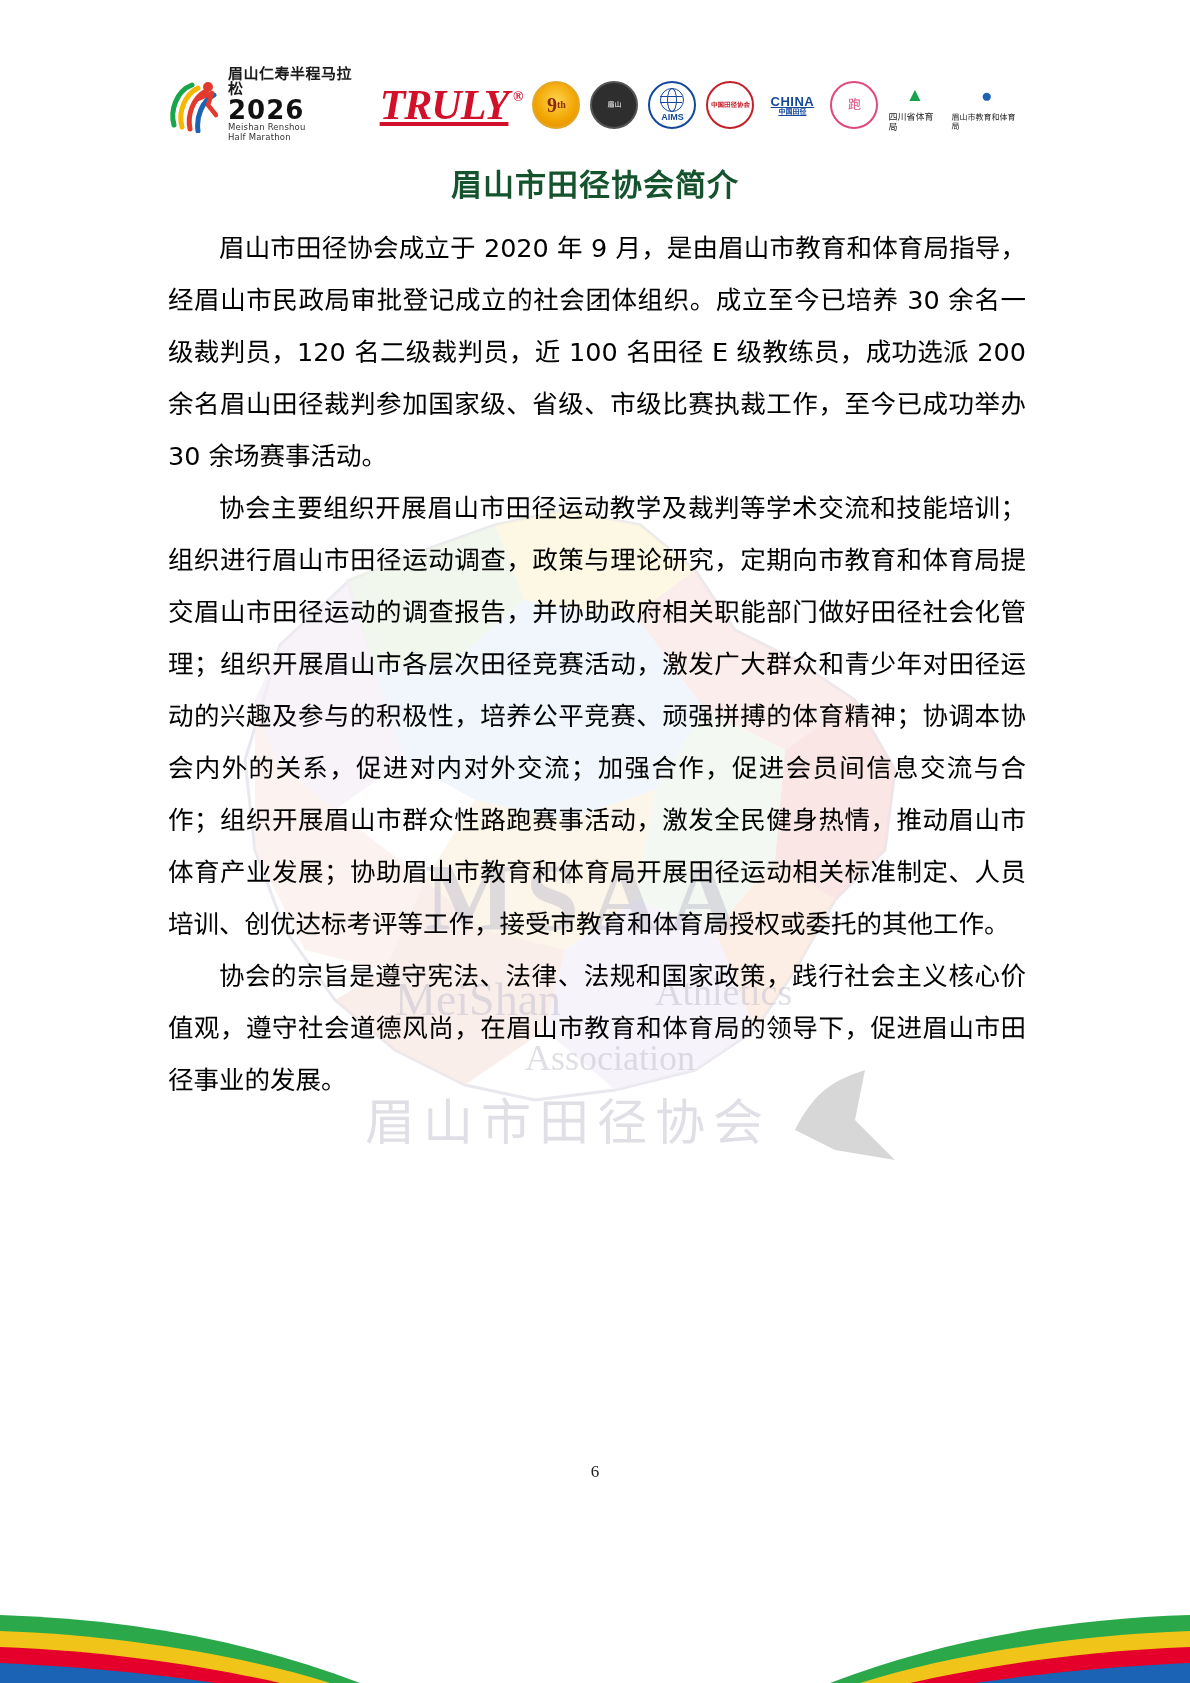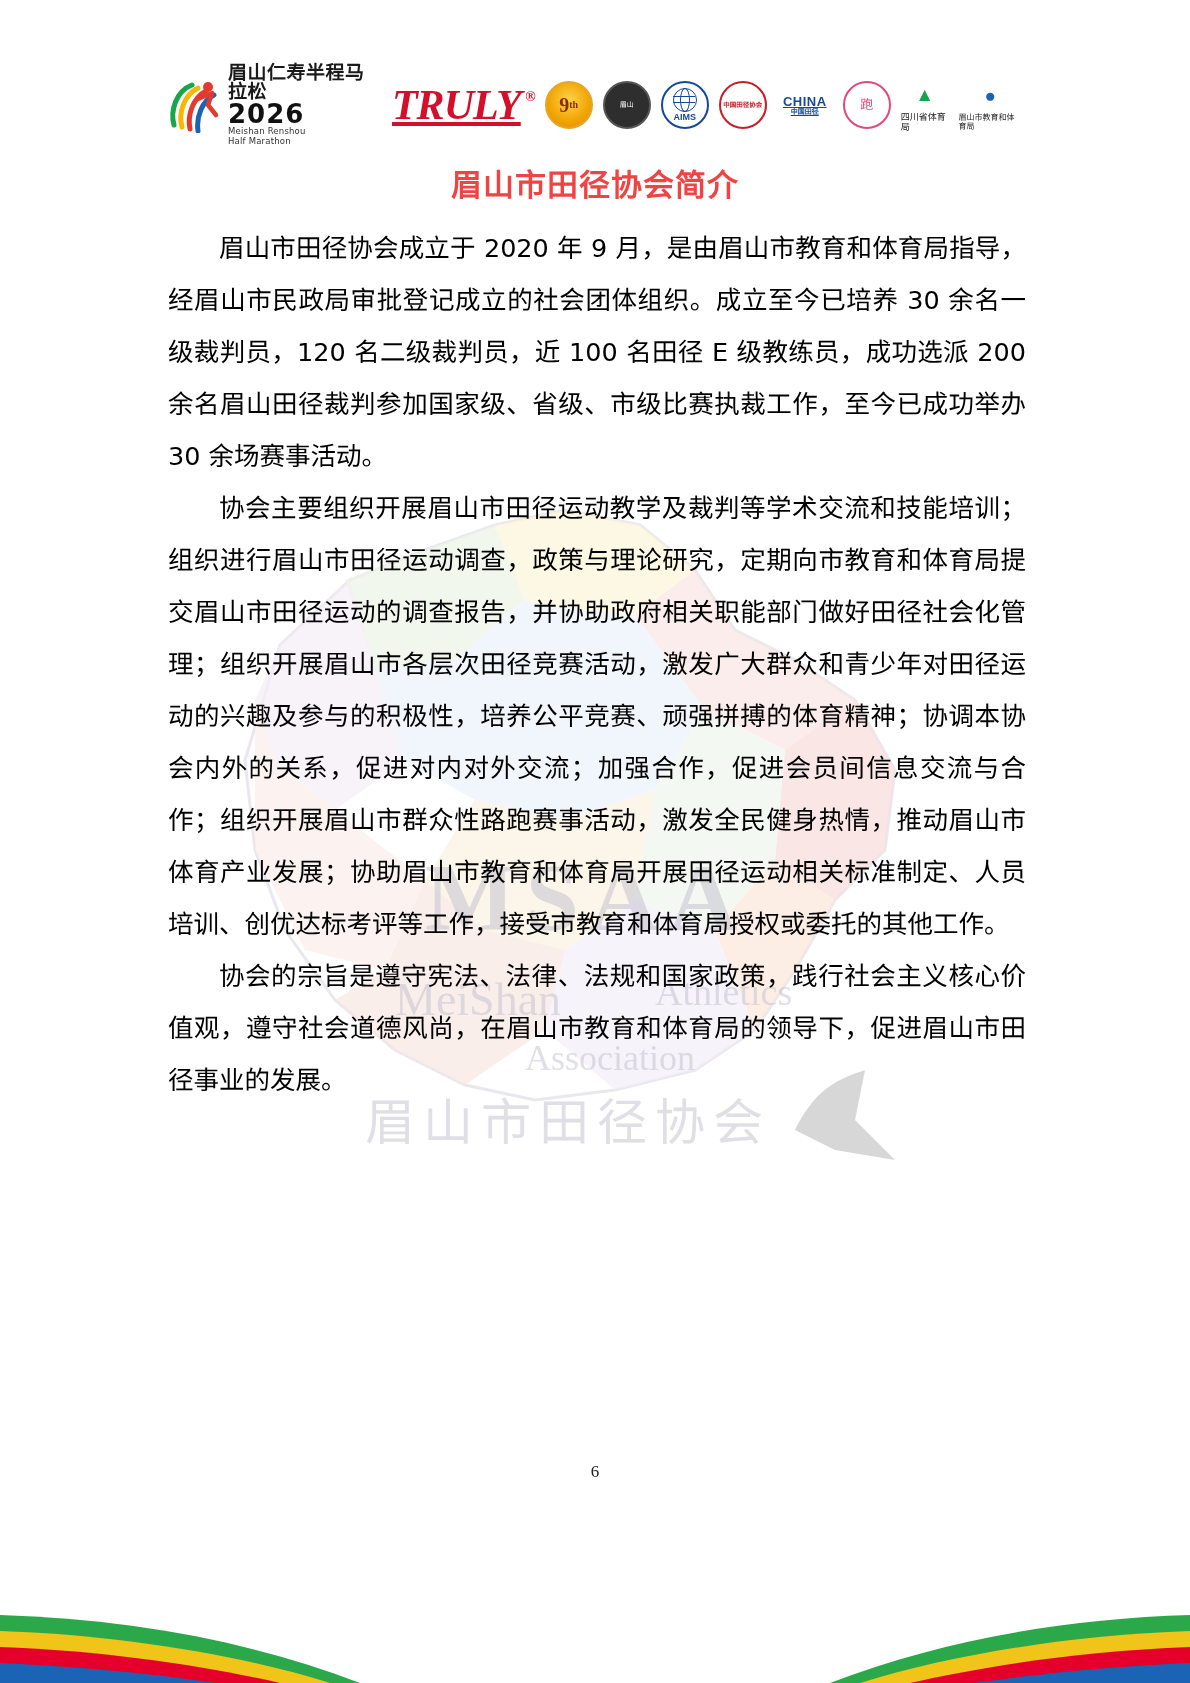--- a/index.html
+++ b/index.html
@@ -46,21 +46,21 @@
   .logo-runner {
     width: 54px;
     height: 56px;
     position: relative;
   }
   .marathon-text {
     line-height: 1.0;
     font-family: "DejaVu Sans", sans-serif;
   }
   .marathon-text .cn {
-    font-size: 19px;
+    font-size: 15px;
     font-weight: bold;
     color: #1a1a1a;
     letter-spacing: 0.5px;
   }
   .marathon-text .yr {
     font-size: 26px;
     font-weight: bold;
     color: #111;
     letter-spacing: 1px;
     line-height: 1.0;
@@ -189,21 +189,21 @@
   
   .doc-title {
     position: absolute;
     left: 0;
     top: 160px;
     width: 1190px;
     text-align: center;
     font-size: 31px;
     font-weight: bold;
     letter-spacing: 1px;
-    color: #ef4444;
+    color: #14532d;
     font-family: "DejaVu Sans", "Liberation Sans", sans-serif;
   }
 
   
   .watermark {
     position: absolute;
     left: 95px;
     top: 430px;
     width: 900px;
     height: 760px;

